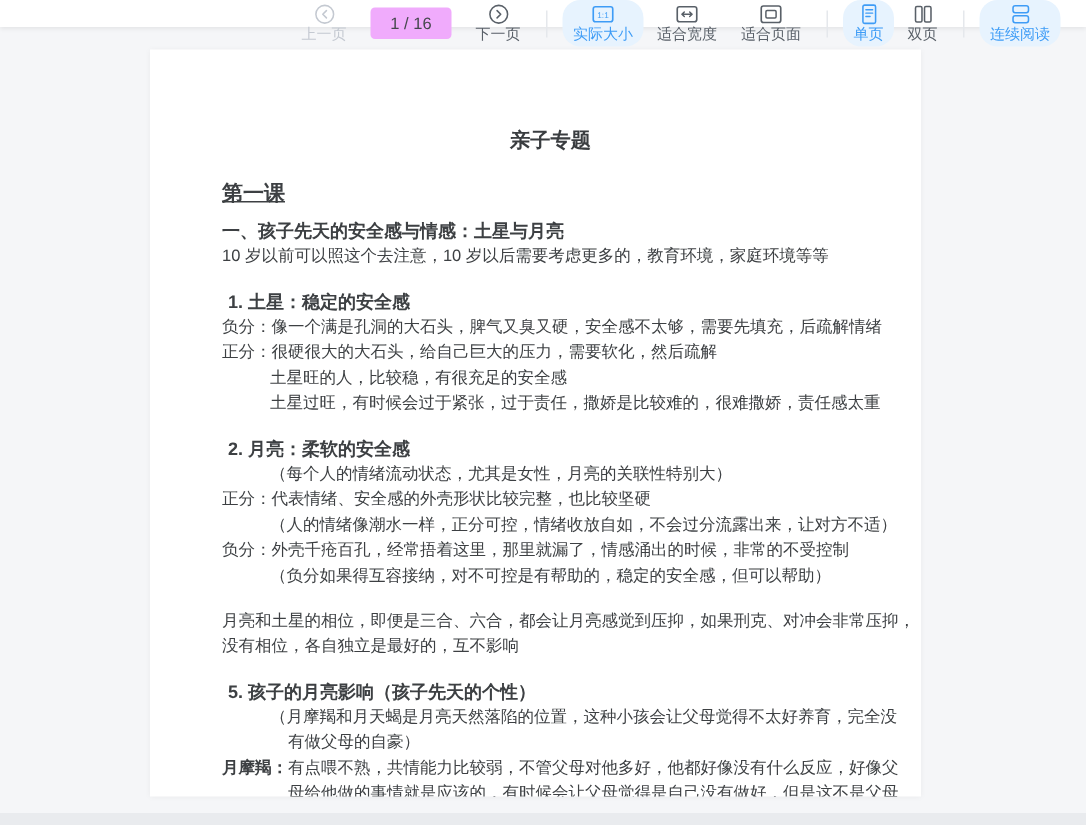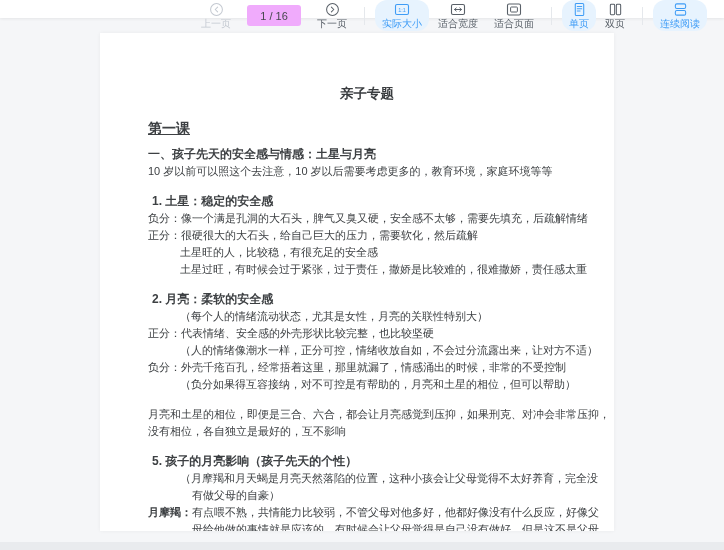--- a/index.html
+++ b/index.html
@@ -175,21 +175,21 @@
       <div class="line p">负分：像一个满是孔洞的大石头，脾气又臭又硬，安全感不太够，需要先填充，后疏解情绪</div>
       <div class="line p">正分：很硬很大的大石头，给自己巨大的压力，需要软化，然后疏解</div>
       <div class="line indent">土星旺的人，比较稳，有很充足的安全感</div>
       <div class="line indent">土星过旺，有时候会过于紧张，过于责任，撒娇是比较难的，很难撒娇，责任感太重</div>
       <div class="line gap"></div>
       <div class="line h2n">2. 月亮：柔软的安全感</div>
       <div class="line indent">（每个人的情绪流动状态，尤其是女性，月亮的关联性特别大）</div>
       <div class="line p">正分：代表情绪、安全感的外壳形状比较完整，也比较坚硬</div>
       <div class="line indent">（人的情绪像潮水一样，正分可控，情绪收放自如，不会过分流露出来，让对方不适）</div>
       <div class="line p">负分：外壳千疮百孔，经常捂着这里，那里就漏了，情感涌出的时候，非常的不受控制</div>
-      <div class="line indent">（负分如果得互容接纳，对不可控是有帮助的，月亮和土星的相位，但可以帮助）</div>
+      <div class="line indent">（负分如果得互容接纳，对不可控是有帮助的，稳定的安全感，但可以帮助）</div>
       <div class="line gap"></div>
       <div class="line p">月亮和土星的相位，即便是三合、六合，都会让月亮感觉到压抑，如果刑克、对冲会非常压抑，</div>
       <div class="line p">没有相位，各自独立是最好的，互不影响</div>
       <div class="line gap"></div>
       <div class="line h2n">5. 孩子的月亮影响（孩子先天的个性）</div>
       <div class="line indent">（月摩羯和月天蝎是月亮天然落陷的位置，这种小孩会让父母觉得不太好养育，完全没</div>
       <div class="line indent2">有做父母的自豪）</div>
       <div class="line labeled"><span class="lbl">月摩羯：</span>有点喂不熟，共情能力比较弱，不管父母对他多好，他都好像没有什么反应，好像父</div>
       <div class="line hang">母给他做的事情就是应该的，有时候会让父母觉得是自己没有做好，但是这不是父母</div>
       <div class="line hang">的错，再怎么下功夫爱他们，对他们好，他们都会感觉爱的匮乏；</div>

